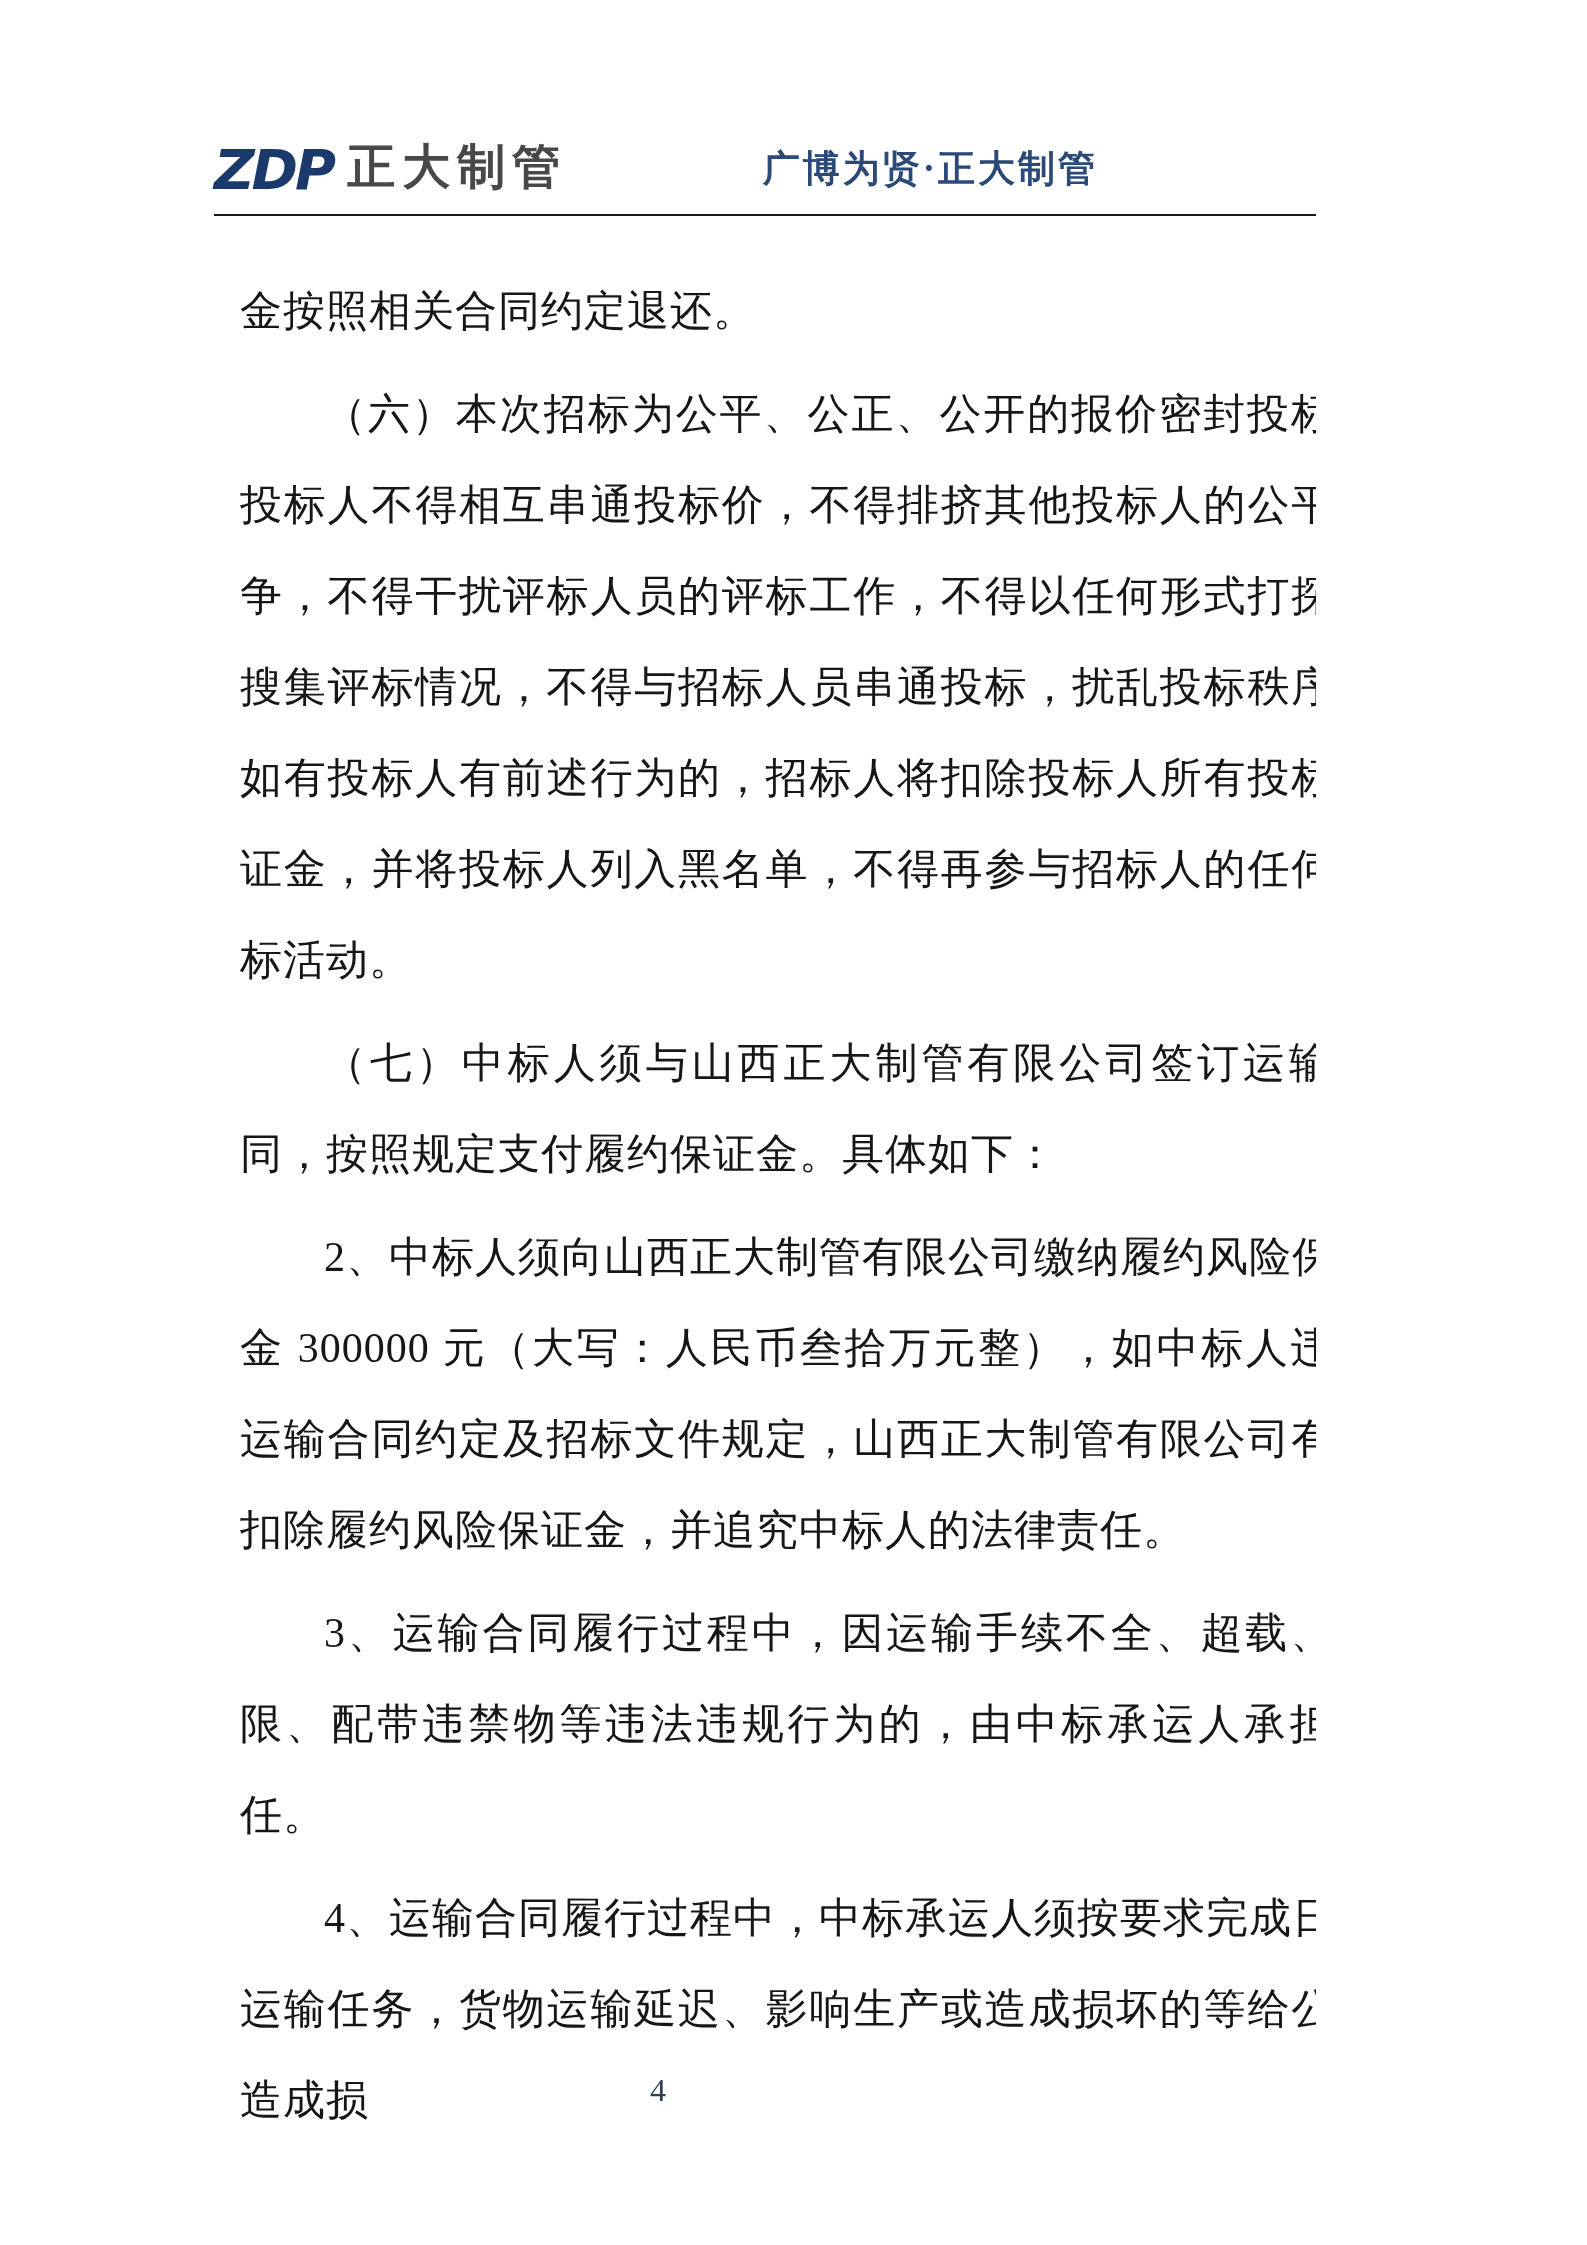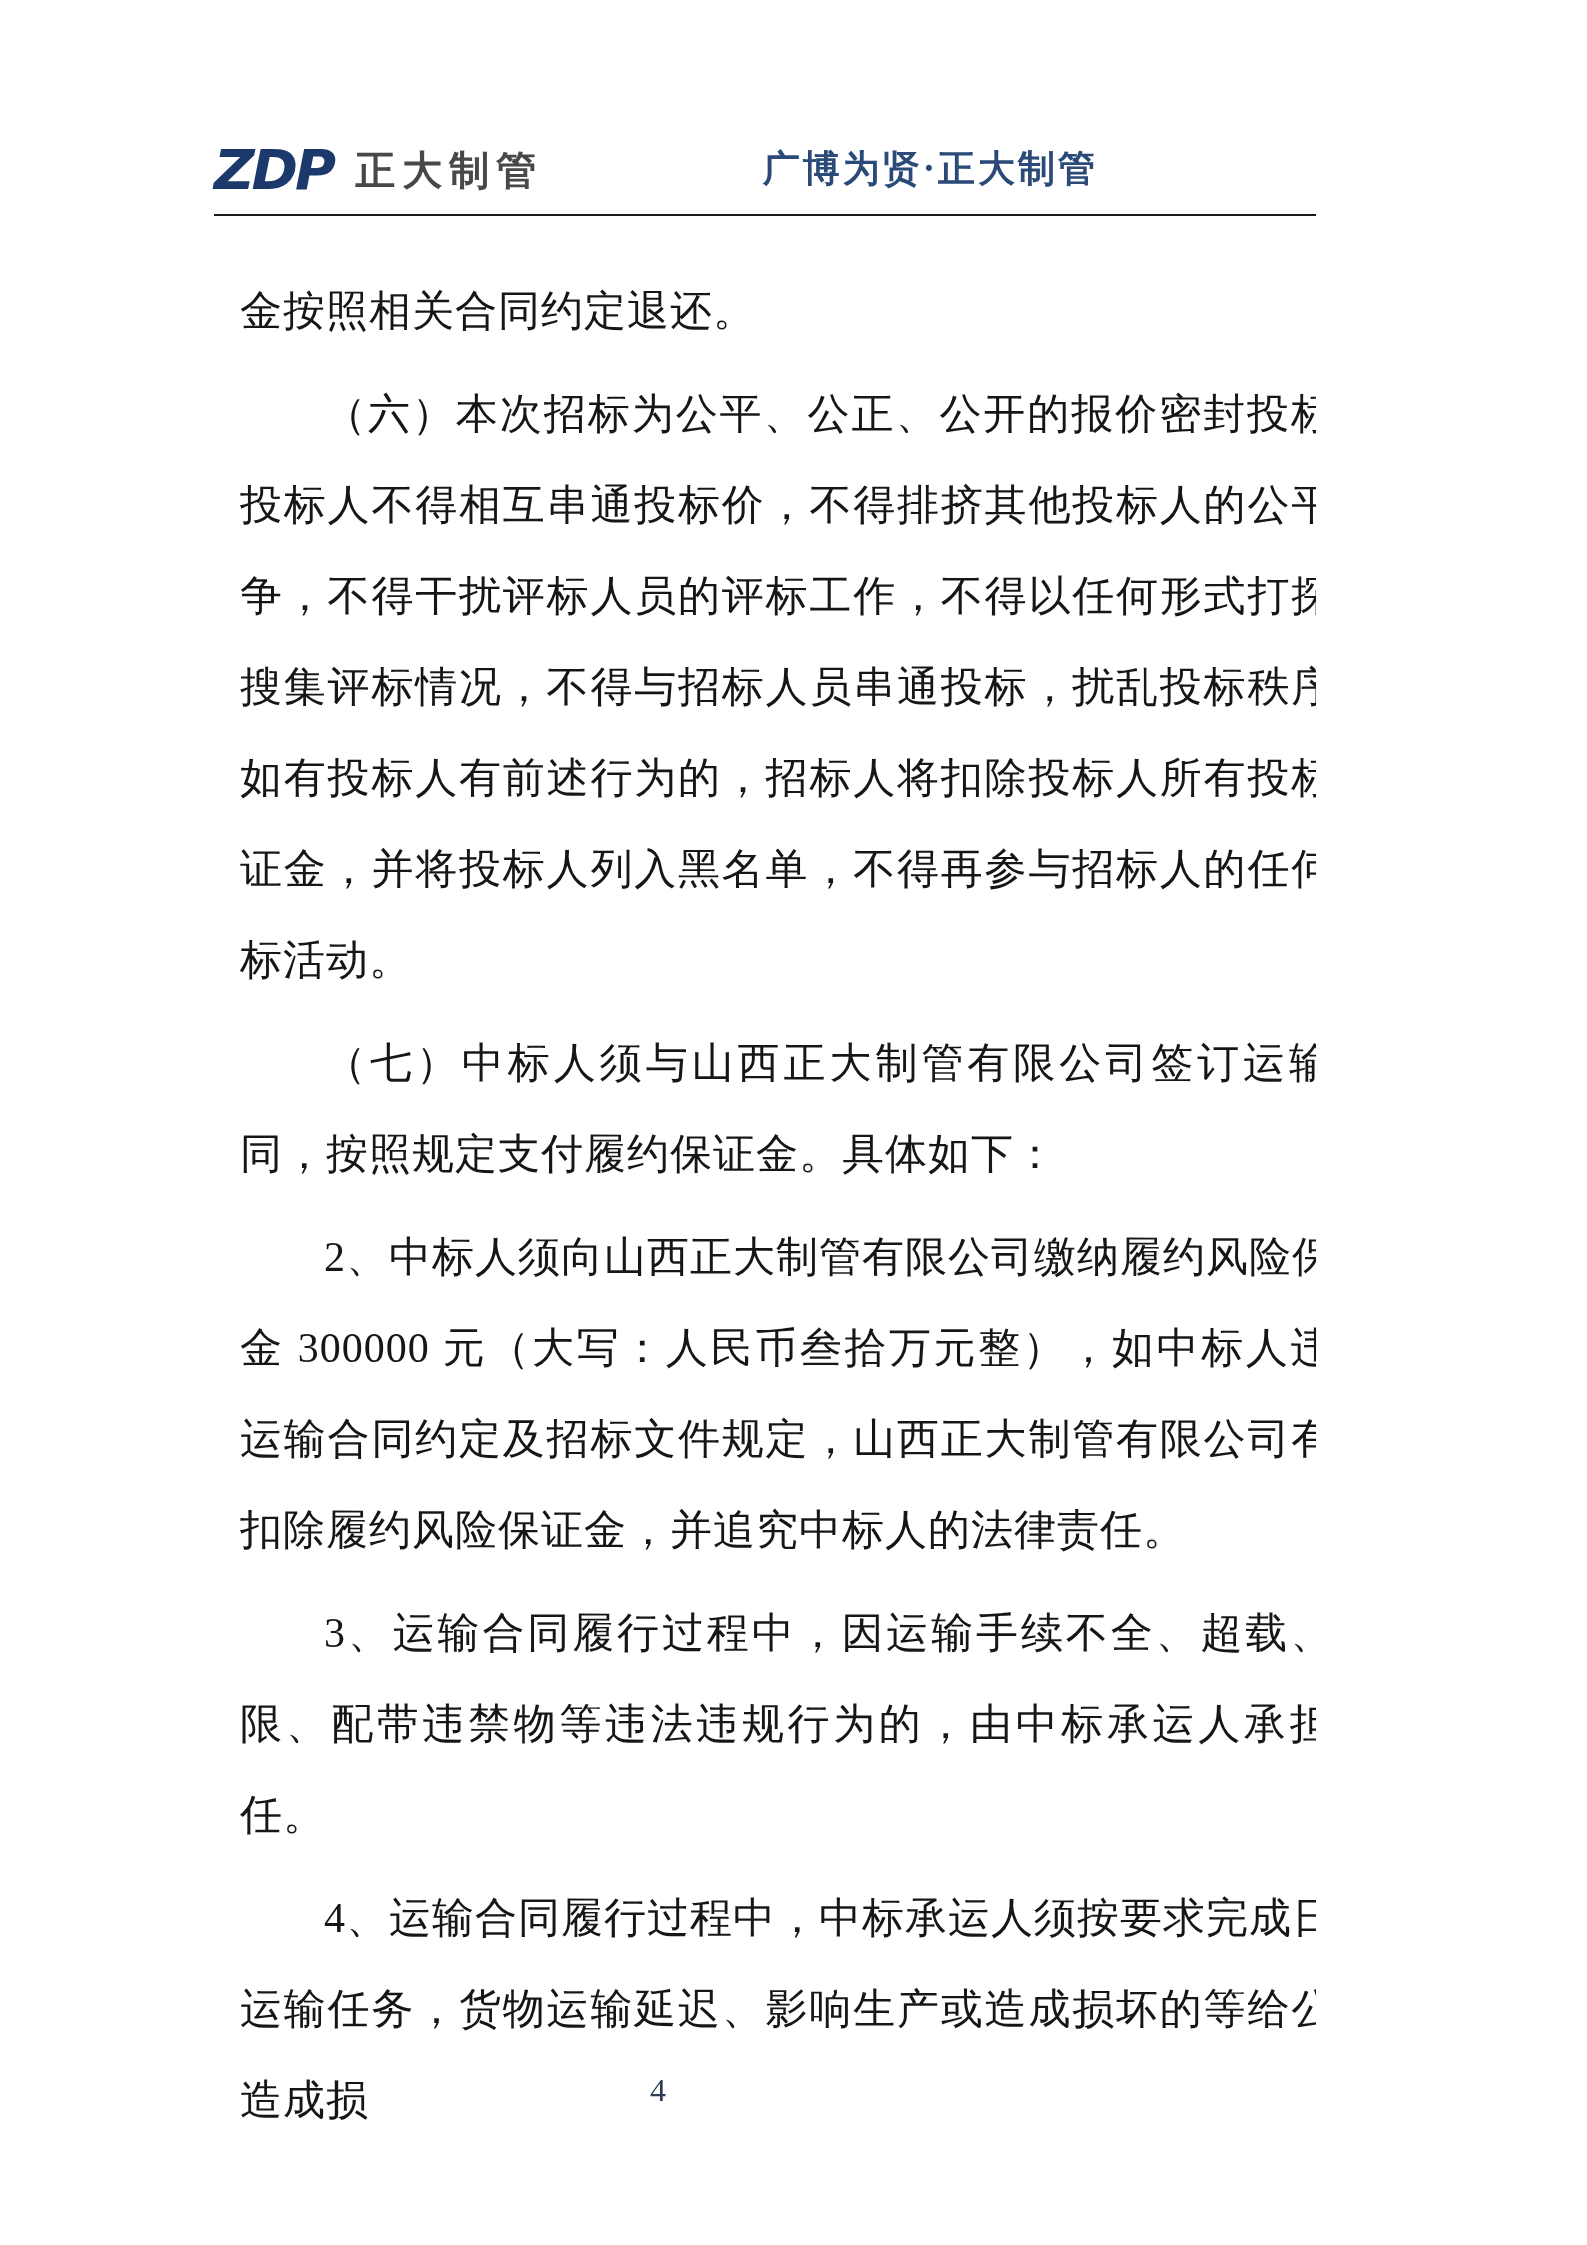--- a/index.html
+++ b/index.html
@@ -34,27 +34,27 @@
   .logo-zdp {
     font-family: "DejaVu Sans", sans-serif;
     font-weight: 900;
     font-style: italic;
     font-size: 56px;
     line-height: 56px;
     letter-spacing: -3px;
     color: var(--logo-navy, #1b3a6b);
   }
   .logo-cn {
-    font-family: Liberation Sans, sans-serif;
+    font-family: Liberation Mono, monospace;
     font-weight: 900;
-    font-size: 40px;
+    font-size: 48px;
     line-height: 52px;
     letter-spacing: 7px;
     color: var(--logo-gray, #48484a);
-    margin-left: 22px;
+    margin-left: 14px;
   }
   .tagline {
     font-family: "Liberation Serif", serif;
     font-weight: bold;
     font-size: 37px;
     line-height: 42px;
     letter-spacing: 3px;
     color: var(--tagline-navy, #2b4a78);
     padding-bottom: 8px;
     white-space: nowrap;

